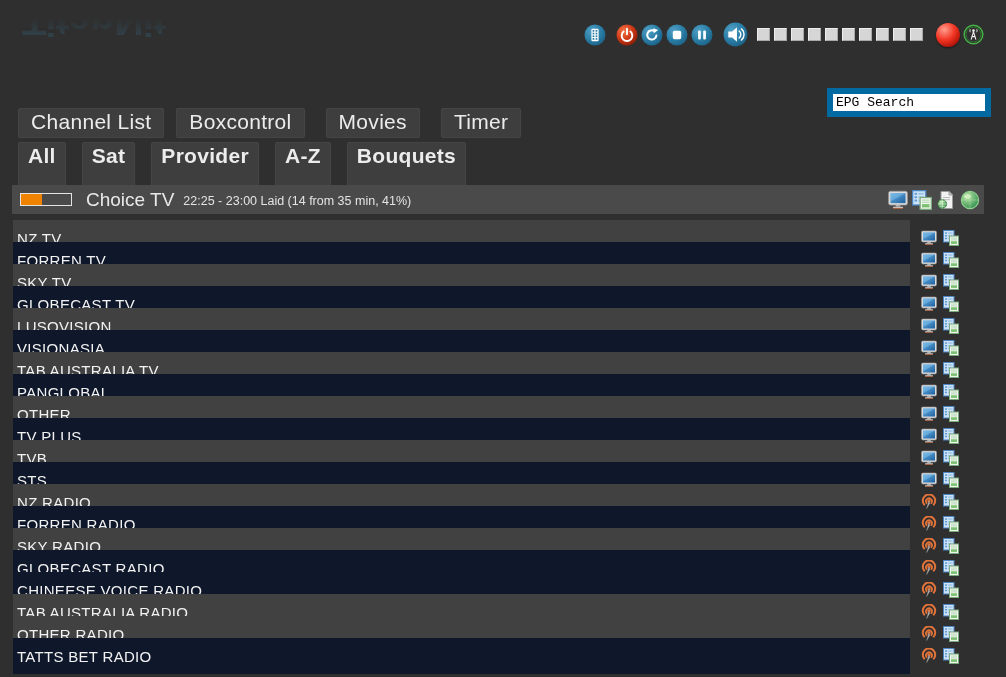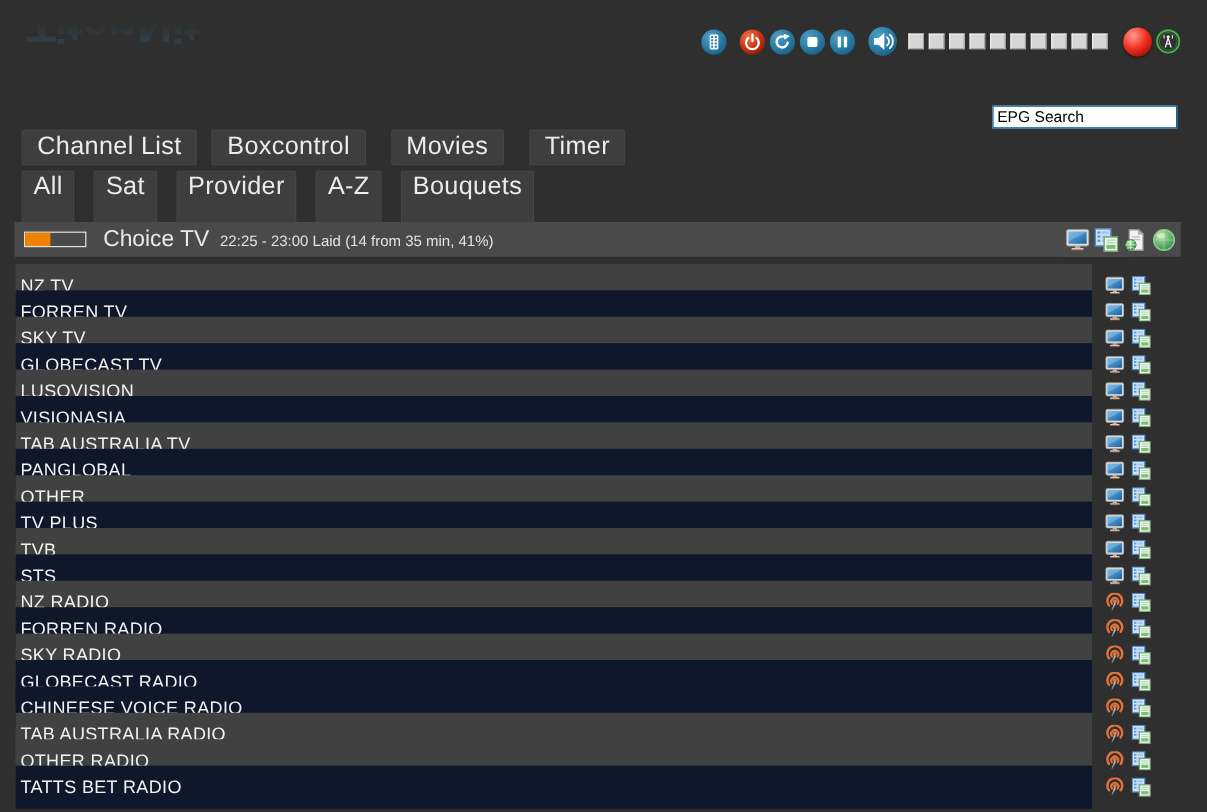--- a/index.html
+++ b/index.html
@@ -36,35 +36,35 @@
     border:1px solid #a8a8a8;border-top-color:#eee;border-left-color:#eee;
   }
   .red-ball{
     width:24px;height:24px;border-radius:50%;
     background:radial-gradient(circle at 35% 28%, #ff9d8d 0%, #f23422 45%, #9c0b03 85%);
     box-shadow:0 1px 2px rgba(0,0,0,.5);
   }
   
   .epg-search{
     position:absolute;left:827px;top:88px;width:146px;height:17px;
-    background:#fff;border:1px solid #0369a1;font-size:13px;color:#000;
-    padding:0 3px;font-family:Liberation Sans, sans-serif;
+    background:#fff;border:6px solid #0369a1;font-size:13px;color:#000;
+    padding:0 3px;font-family:Liberation Mono, monospace;
   }
   
   .btn-row{position:absolute;left:18px;display:flex;}
   .nav-row{top:108px;}
   .filter-row{top:142px;}
   .ui-btn{
     background:#3e3e3e;color:#ececec;font-size:21px;letter-spacing:.3px;
     padding:2px 13px 4px;border-radius:2px;cursor:pointer;white-space:nowrap;
     box-shadow:0 0 0 1px rgba(255,255,255,.04) inset;
   }
   .nav-row .ui-btn{margin-right:12px;}
   .nav-row .ui-btn:nth-child(3),.nav-row .ui-btn:nth-child(4){margin-left:9px;}
-  .filter-row .ui-btn{margin-right:16px;padding:2px 10px 19px;}
+  .filter-row .ui-btn{margin-right:16px;padding:2px 10px 19px;font-weight:bold;}
   
   .now-bar{
     position:absolute;left:12px;top:185px;width:930px;height:29px;
     background:#4a4a4a;display:flex;align-items:center;
   }
   .progress{
     width:50px;height:11px;border:1px solid #e3e3e3;margin-left:8px;flex:none;
     background:transparent;
   }
   .progress-fill{height:100%;background:#ef8300;}

